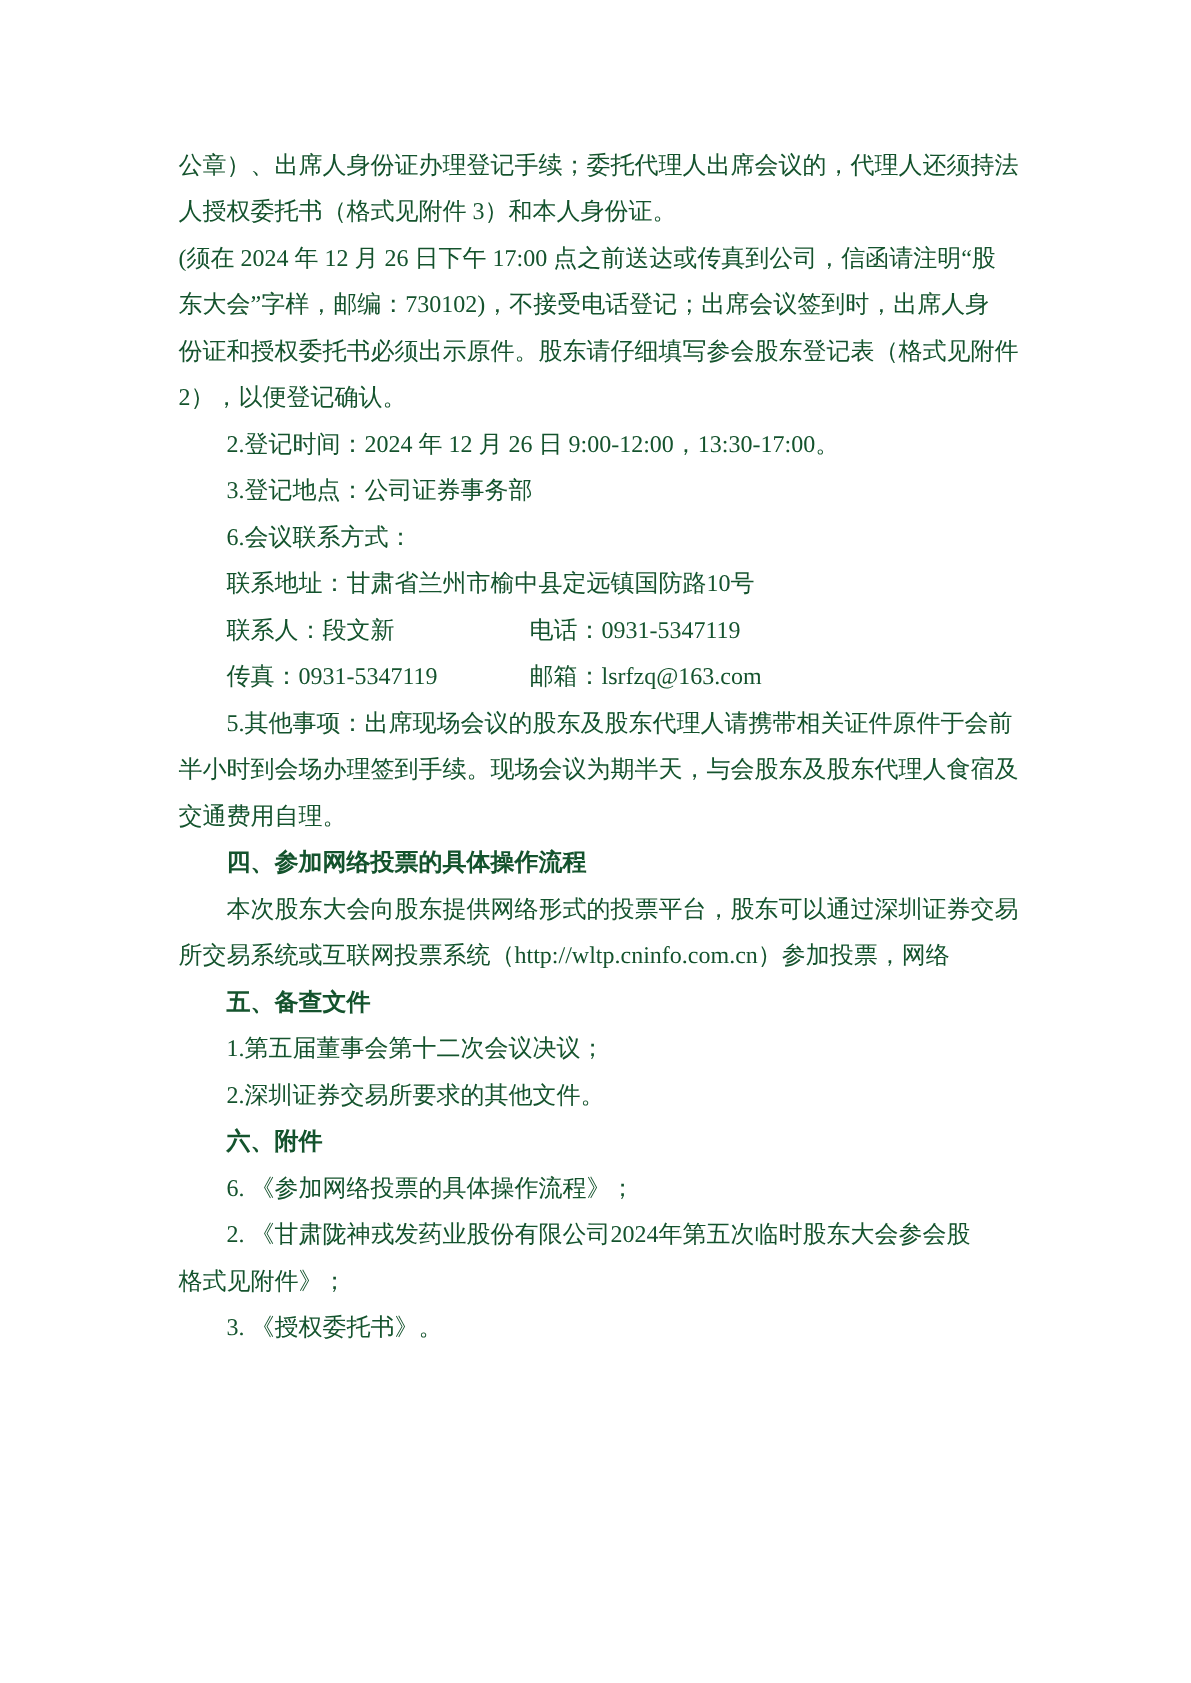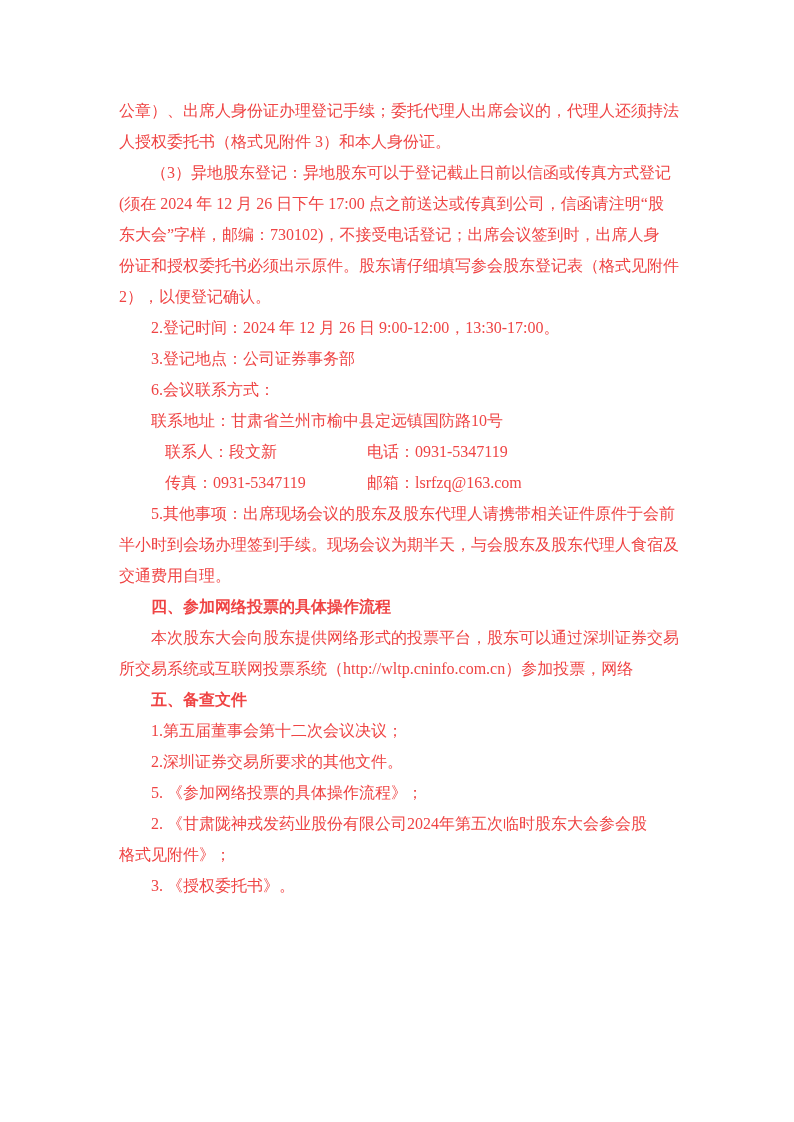--- a/index.html
+++ b/index.html
@@ -15,52 +15,50 @@
     overflow: hidden;
     color: #000000;
   }
   .content {
     position: absolute;
     left: 119px;
     top: 95px;
     width: 562px;
     font-family: "Liberation Serif", "DejaVu Serif", serif;
     font-size: 16px;
-    color: #ef4444;
+    color: #14532d;
   }
   .line {
     height: 31px;
     line-height: 31px;
     white-space: nowrap;
   }
   .indent {
     padding-left: 32px;
   }
   .heading {
     padding-left: 32px;
     font-weight: bold;
     font-family: Liberation Sans, sans-serif;
   }
   .contact {
     padding-left: 32px;
   }
   .contact .c1 {
     display: inline-block;
     width: 202px;
-    margin-left: 14px;
   }
 </style>
 </head>
 <body>
 
 <div class="page">
   <div class="content">
     <div class="line">公章）、出席人身份证办理登记手续；委托代理人出席会议的，代理人还须持法</div>
     <div class="line">人授权委托书（格式见附件 3）和本人身份证。</div>
-    <div class="line indent">（3）异地股东登记：异地股东可以于登记截止日前以信函或传真方式登记</div>
     <div class="line">(须在 2024 年 12 月 26 日下午 17:00 点之前送达或传真到公司，信函请注明“股</div>
     <div class="line">东大会”字样，邮编：730102)，不接受电话登记；出席会议签到时，出席人身</div>
     <div class="line">份证和授权委托书必须出示原件。股东请仔细填写参会股东登记表（格式见附件</div>
     <div class="line">2），以便登记确认。</div>
     <div class="line indent">2.登记时间：2024 年 12 月 26 日 9:00-12:00，13:30-17:00。</div>
     <div class="line indent">3.登记地点：公司证券事务部</div>
     <div class="line indent">6.会议联系方式：</div>
     <div class="line indent">联系地址：甘肃省兰州市榆中县定远镇国防路10号</div>
     <div class="line contact">
       <span class="c1">联系人：段文新</span><span>电话：0931-5347119</span>
@@ -70,18 +68,19 @@
     </div>
     <div class="line indent">5.其他事项：出席现场会议的股东及股东代理人请携带相关证件原件于会前</div>
     <div class="line">半小时到会场办理签到手续。现场会议为期半天，与会股东及股东代理人食宿及</div>
     <div class="line">交通费用自理。</div>
     <div class="line heading">四、参加网络投票的具体操作流程</div>
     <div class="line indent">本次股东大会向股东提供网络形式的投票平台，股东可以通过深圳证券交易</div>
     <div class="line">所交易系统或互联网投票系统（http://wltp.cninfo.com.cn）参加投票，网络</div>
     <div class="line heading">五、备查文件</div>
     <div class="line indent">1.第五届董事会第十二次会议决议；</div>
     <div class="line indent">2.深圳证券交易所要求的其他文件。</div>
-    <div class="line indent">5. 《参加网络投票的具体操作流程》；</div>
+    <div class="line heading">六、附件</div>
+    <div class="line indent">6. 《参加网络投票的具体操作流程》；</div>
     <div class="line indent">2. 《甘肃陇神戎发药业股份有限公司2024年第五次临时股东大会参会股</div>
     <div class="line">格式见附件》；</div>
     <div class="line indent">3. 《授权委托书》。</div>
   </div>
 </div>
 
 </body></html>

